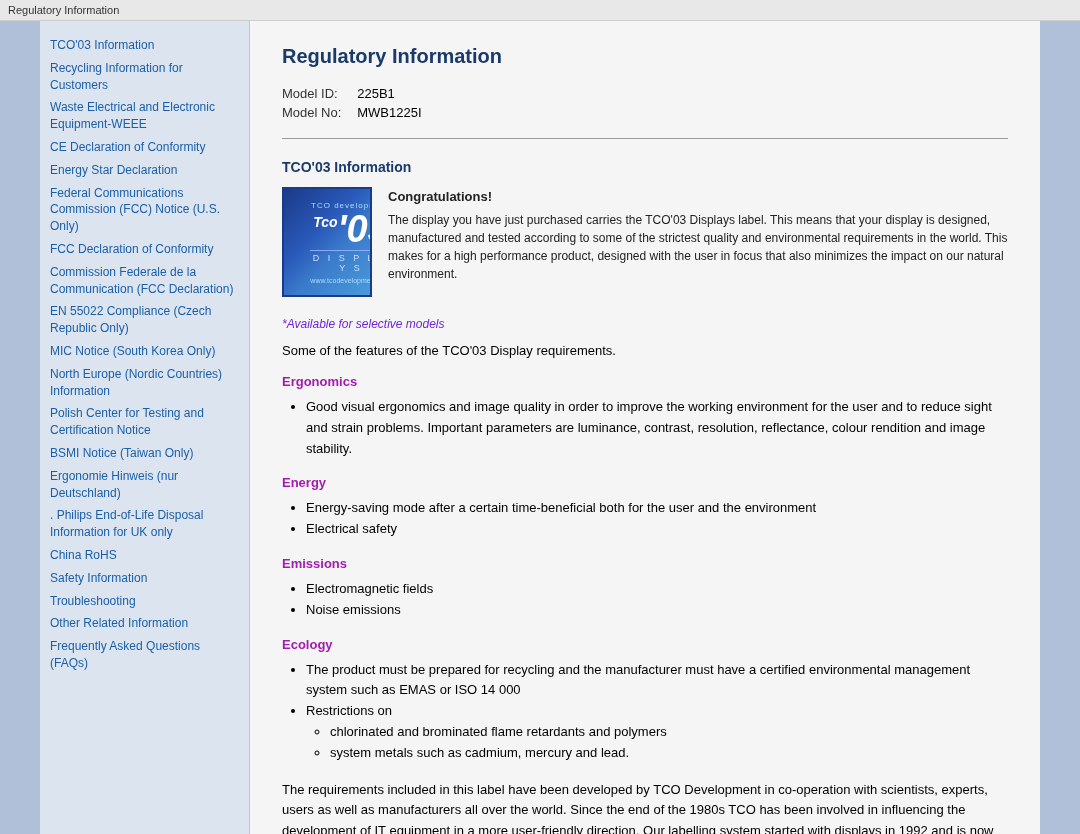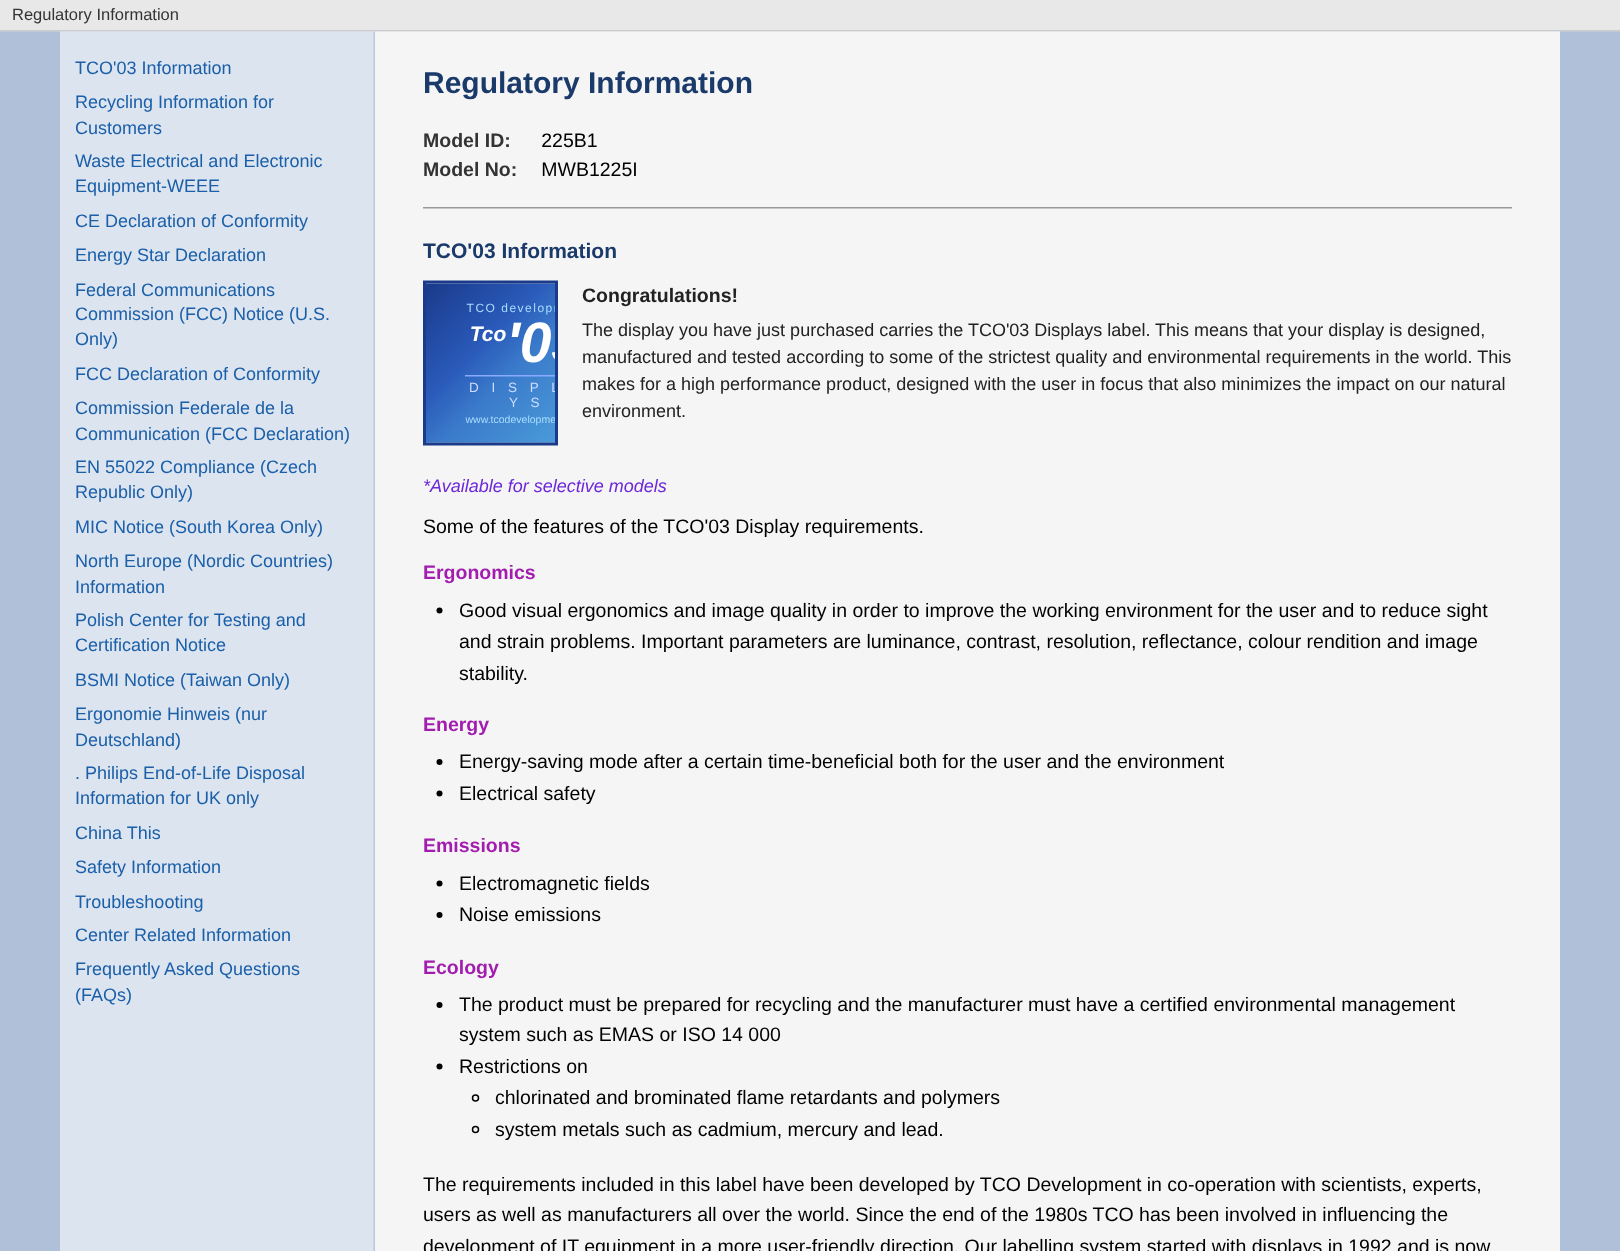--- a/index.html
+++ b/index.html
@@ -70,21 +70,21 @@
       border-collapse: collapse;
     }
 
     .model-table td {
       padding: 2px 16px 2px 0;
       font-size: 13px;
     }
 
     .model-table td:first-child {
       color: #333;
-      font-weight: bold;
+      font-weight: normal;
     }
 
     hr.model-divider {
       border: none;
       border-top: 1px solid #999;
       margin-bottom: 20px;
     }
 
     .section-title {
       font-size: 14px;
@@ -213,24 +213,24 @@
       <a href="#">Federal Communications Commission (FCC) Notice (U.S. Only)</a>
       <a href="#">FCC Declaration of Conformity</a>
       <a href="#">Commission Federale de la Communication (FCC Declaration)</a>
       <a href="#">EN 55022 Compliance (Czech Republic Only)</a>
       <a href="#">MIC Notice (South Korea Only)</a>
       <a href="#">North Europe (Nordic Countries) Information</a>
       <a href="#">Polish Center for Testing and Certification Notice</a>
       <a href="#">BSMI Notice (Taiwan Only)</a>
       <a href="#">Ergonomie Hinweis (nur Deutschland)</a>
       <a href="#">. Philips End-of-Life Disposal Information for UK only</a>
-      <a href="#">China This</a>
+      <a href="#">China RoHS</a>
       <a href="#">Safety Information</a>
       <a href="#">Troubleshooting</a>
-      <a href="#">Center Related Information</a>
+      <a href="#">Other Related Information</a>
       <a href="#">Frequently Asked Questions (FAQs)</a>
     </div>
 
   <div class="content-area">
     <h1 class="page-title">Regulatory Information</h1>
 
     <div class="model-table">
       <table>
         <tbody>
             <tr>

